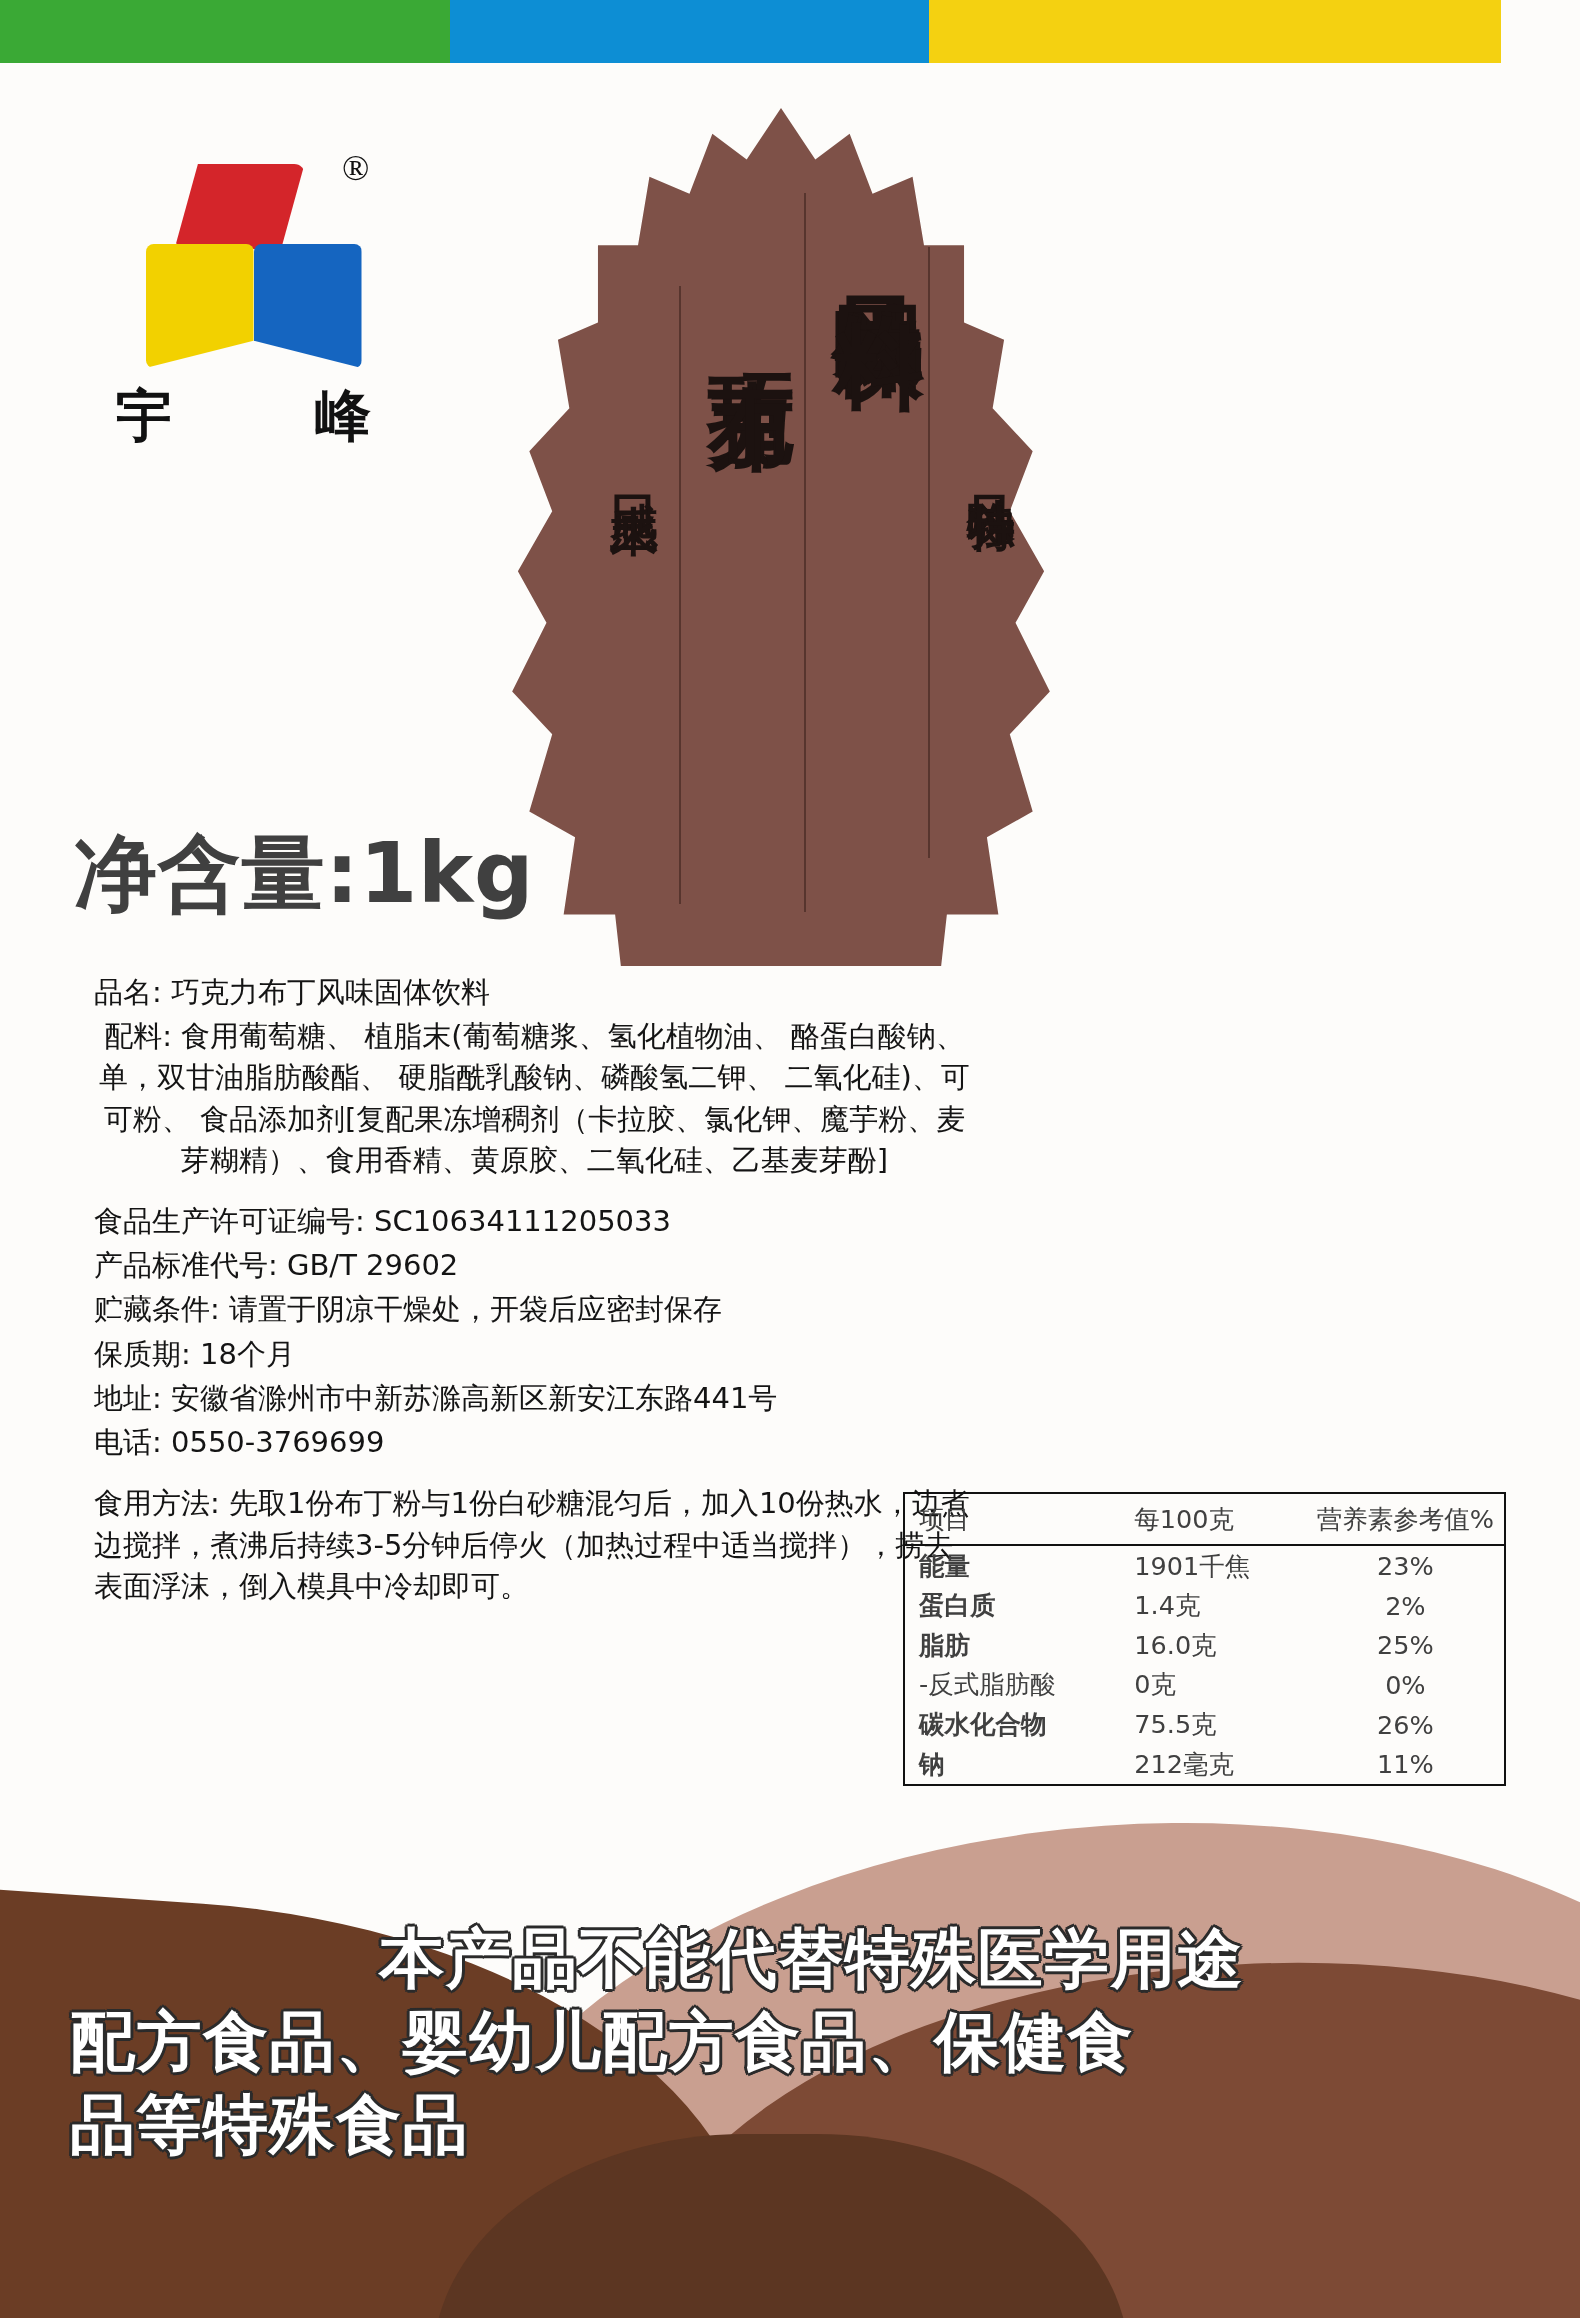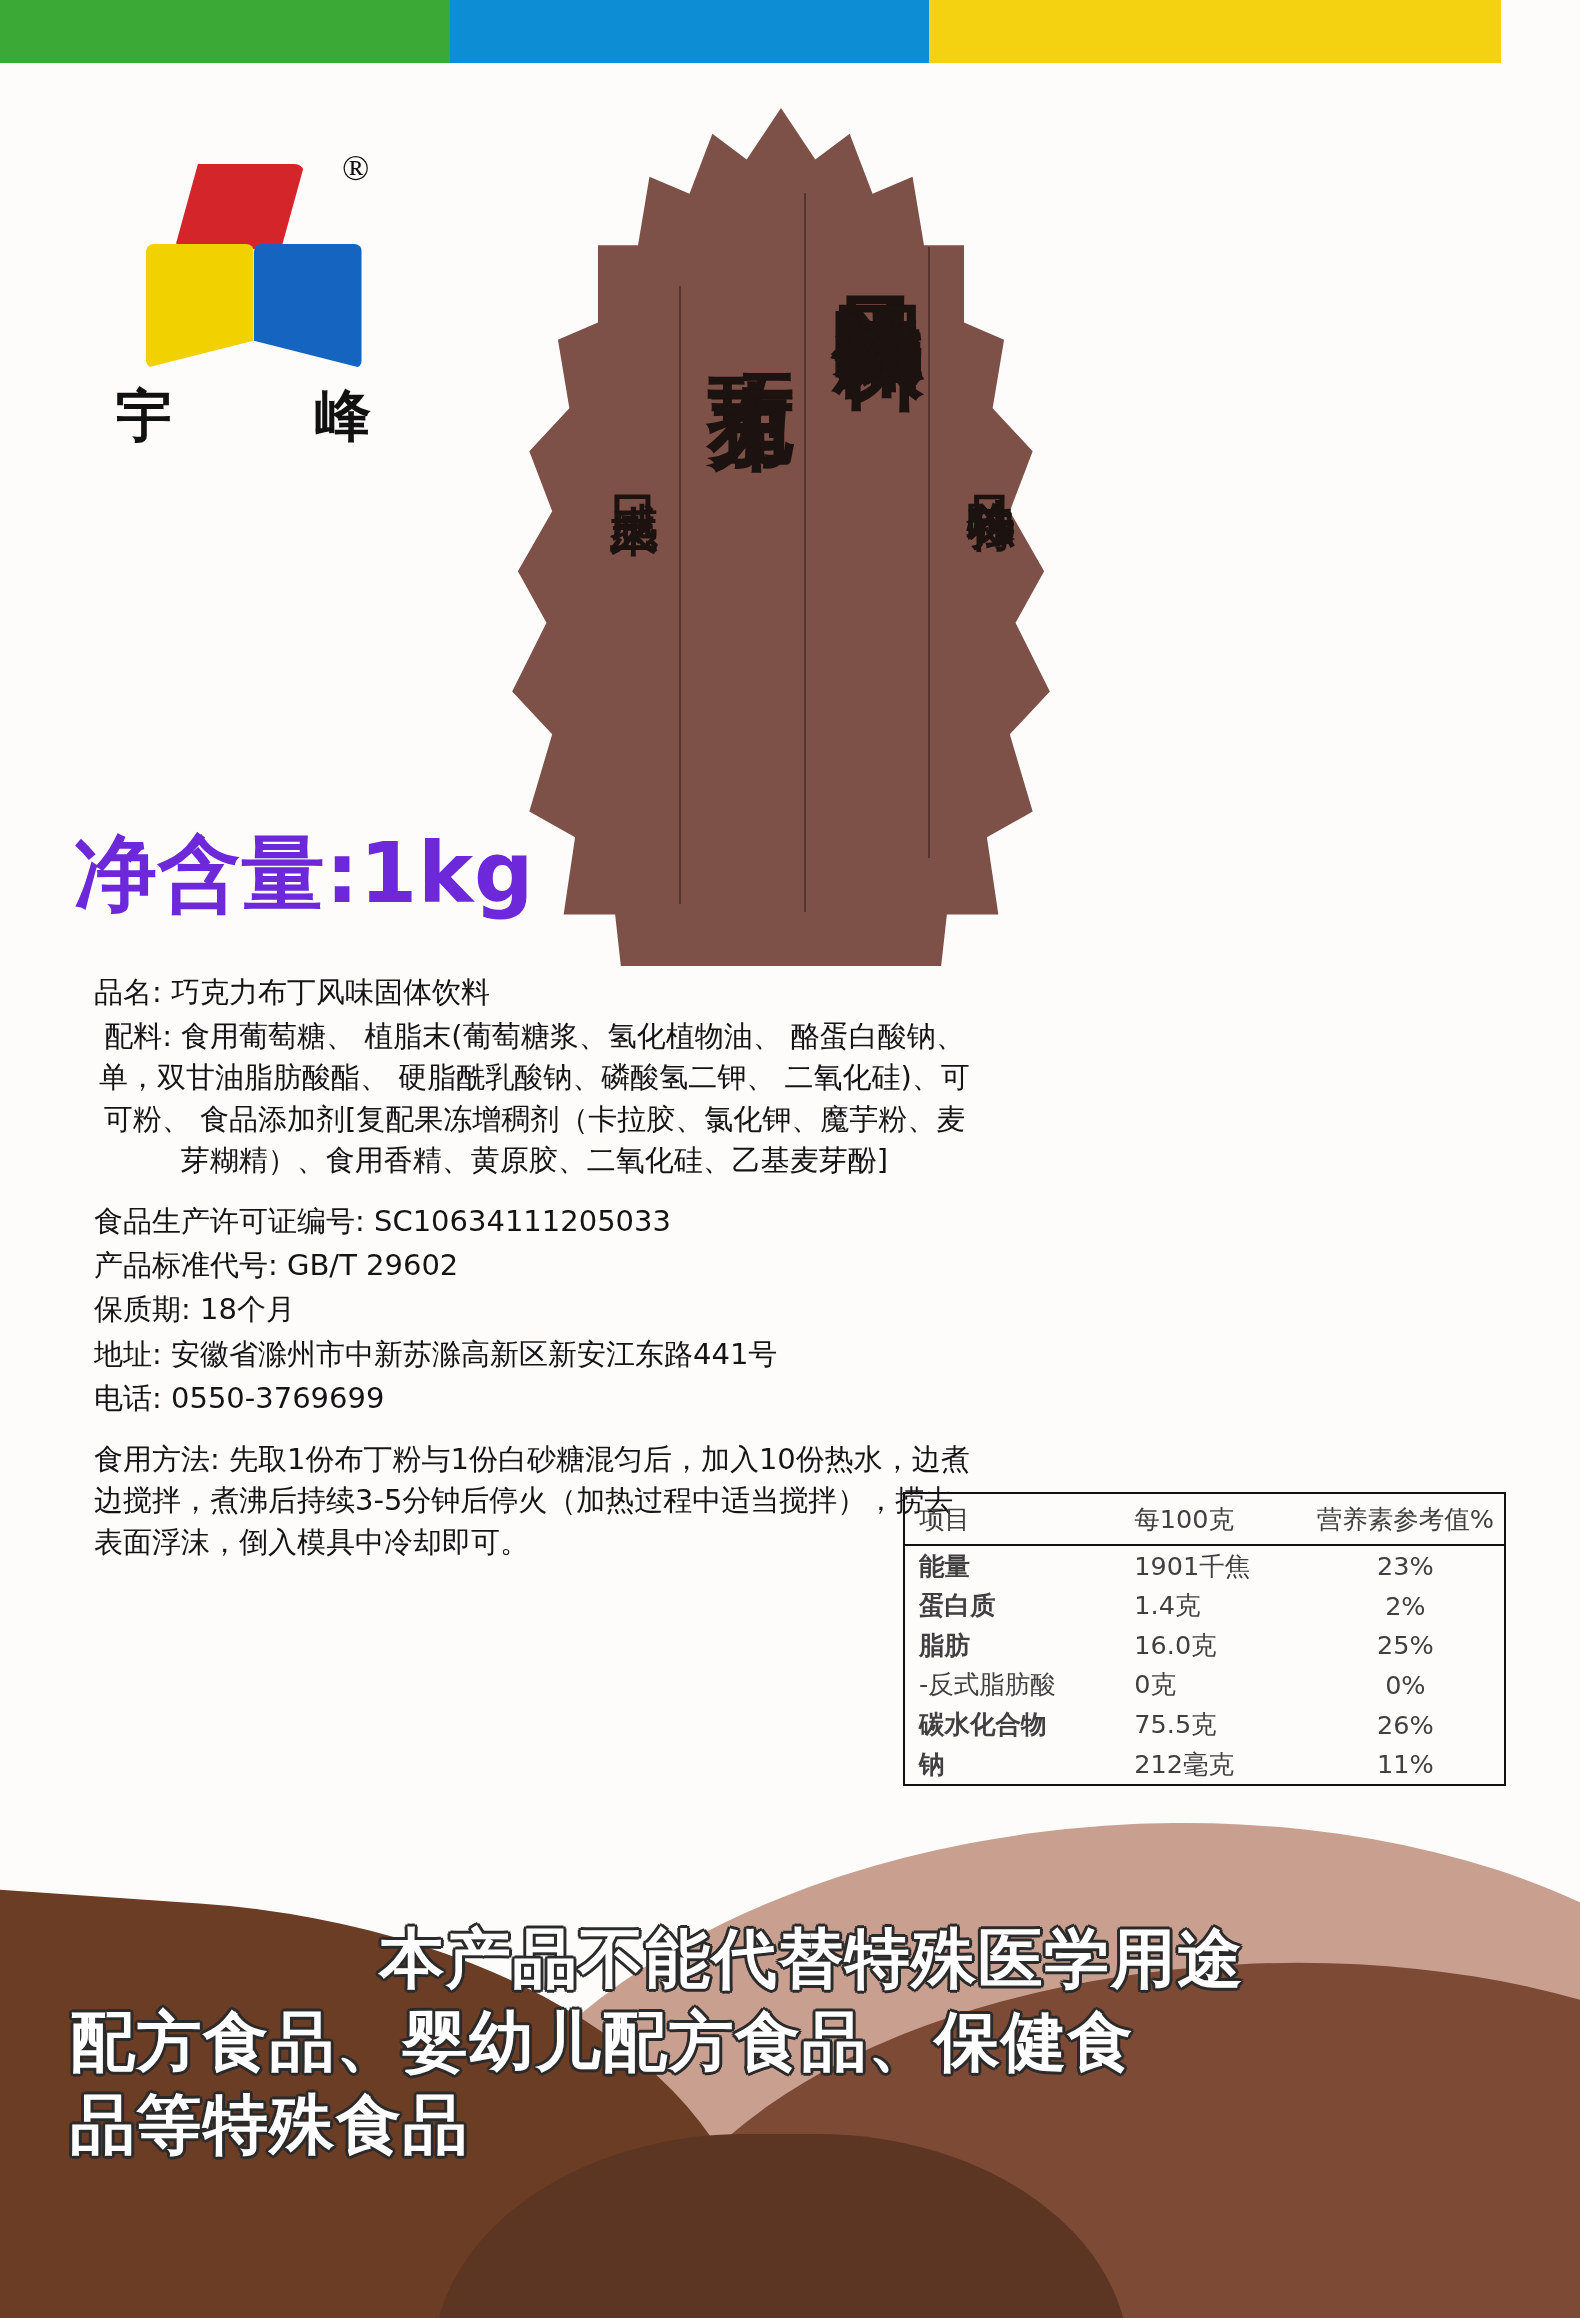--- a/index.html
+++ b/index.html
@@ -175,21 +175,21 @@
   .vt-main2 { left: 198px; top: 197px; font-size: 87px; }
   .vt-sub-right { left: 465px; top: 348px; font-size: 48px; letter-spacing: 3.1px; }
   .vt-sub-left  { left: 108px; top: 352px; font-size: 48px; letter-spacing: 3.1px; }
 
   
   .net-weight {
     position: absolute;
     left: 74px; top: 819px;
     font-size: 83px;
     font-weight: bold;
-    color: #6d28d9;
+    color: #404040;
     font-family: "DejaVu Sans", sans-serif;
     letter-spacing: 0.8px;
   }
 
   
   .info {
     position: absolute;
     left: 94px; top: 972px;
     width: 881px;
     color: #141414;
@@ -303,20 +303,21 @@
     <div class="vtext vt-sub-left">口感上乘</div>
   </div>
 
   <div class="net-weight">净含量:1kg</div>
 
   <div class="info">
     <div class="row">品名: 巧克力布丁风味固体饮料</div>
     <div class="ingredients">配料: 食用葡萄糖、 植脂末(葡萄糖浆、氢化植物油、 酪蛋白酸钠、单，双甘油脂肪酸酯、 硬脂酰乳酸钠、磷酸氢二钾、 二氧化硅)、可可粉、 食品添加剂[复配果冻增稠剂（卡拉胶、氯化钾、魔芋粉、麦芽糊精）、食用香精、黄原胶、二氧化硅、乙基麦芽酚]</div>
     <div class="row">食品生产许可证编号: SC10634111205033</div>
     <div class="row">产品标准代号: GB/T 29602</div>
+    <div class="row">贮藏条件: 请置于阴凉干燥处，开袋后应密封保存</div>
     <div class="row">保质期: 18个月</div>
     <div class="row">地址: 安徽省滁州市中新苏滁高新区新安江东路441号</div>
     <div class="row">电话: 0550-3769699</div>
     <div class="usage">食用方法: 先取1份布丁粉与1份白砂糖混匀后，加入10份热水，边煮边搅拌，煮沸后持续3-5分钟后停火（加热过程中适当搅拌），捞去表面浮沫，倒入模具中冷却即可。</div>
   </div>
 
   <div class="nutrition">
     <table class="nut">
       <thead>
         <tr>

